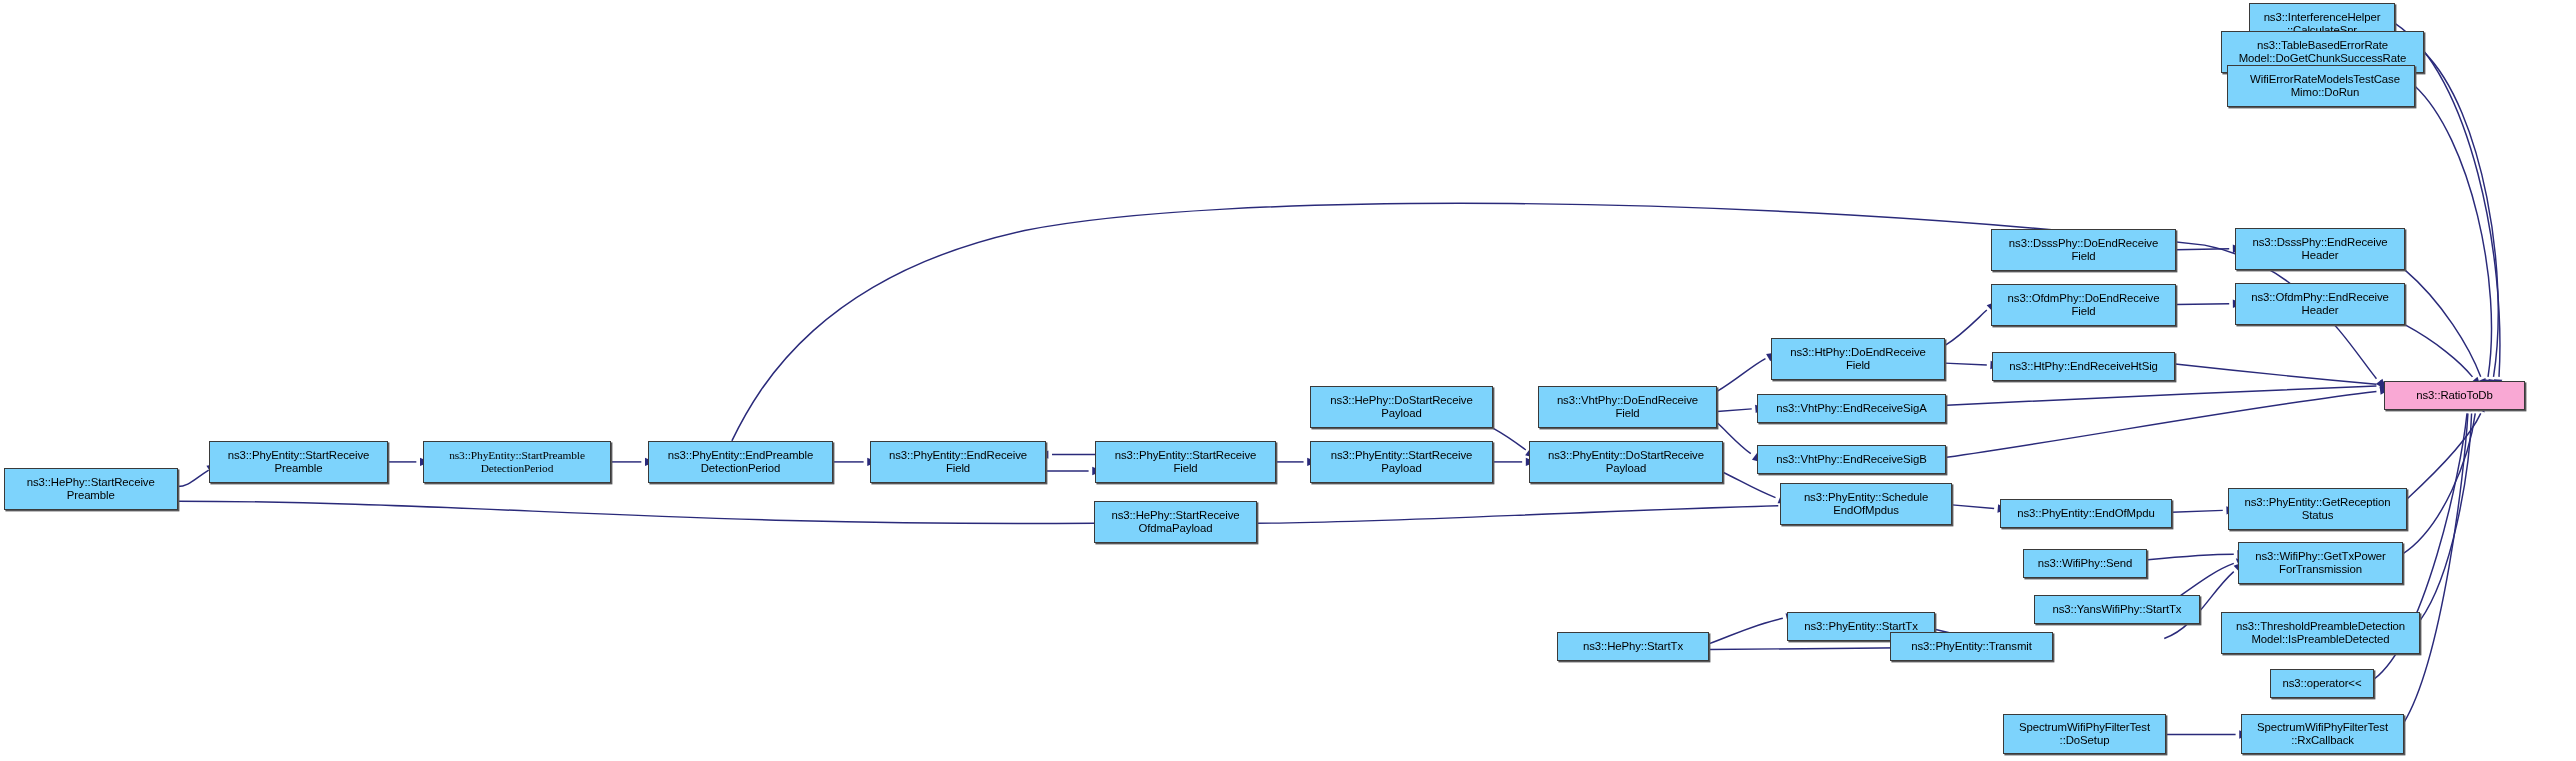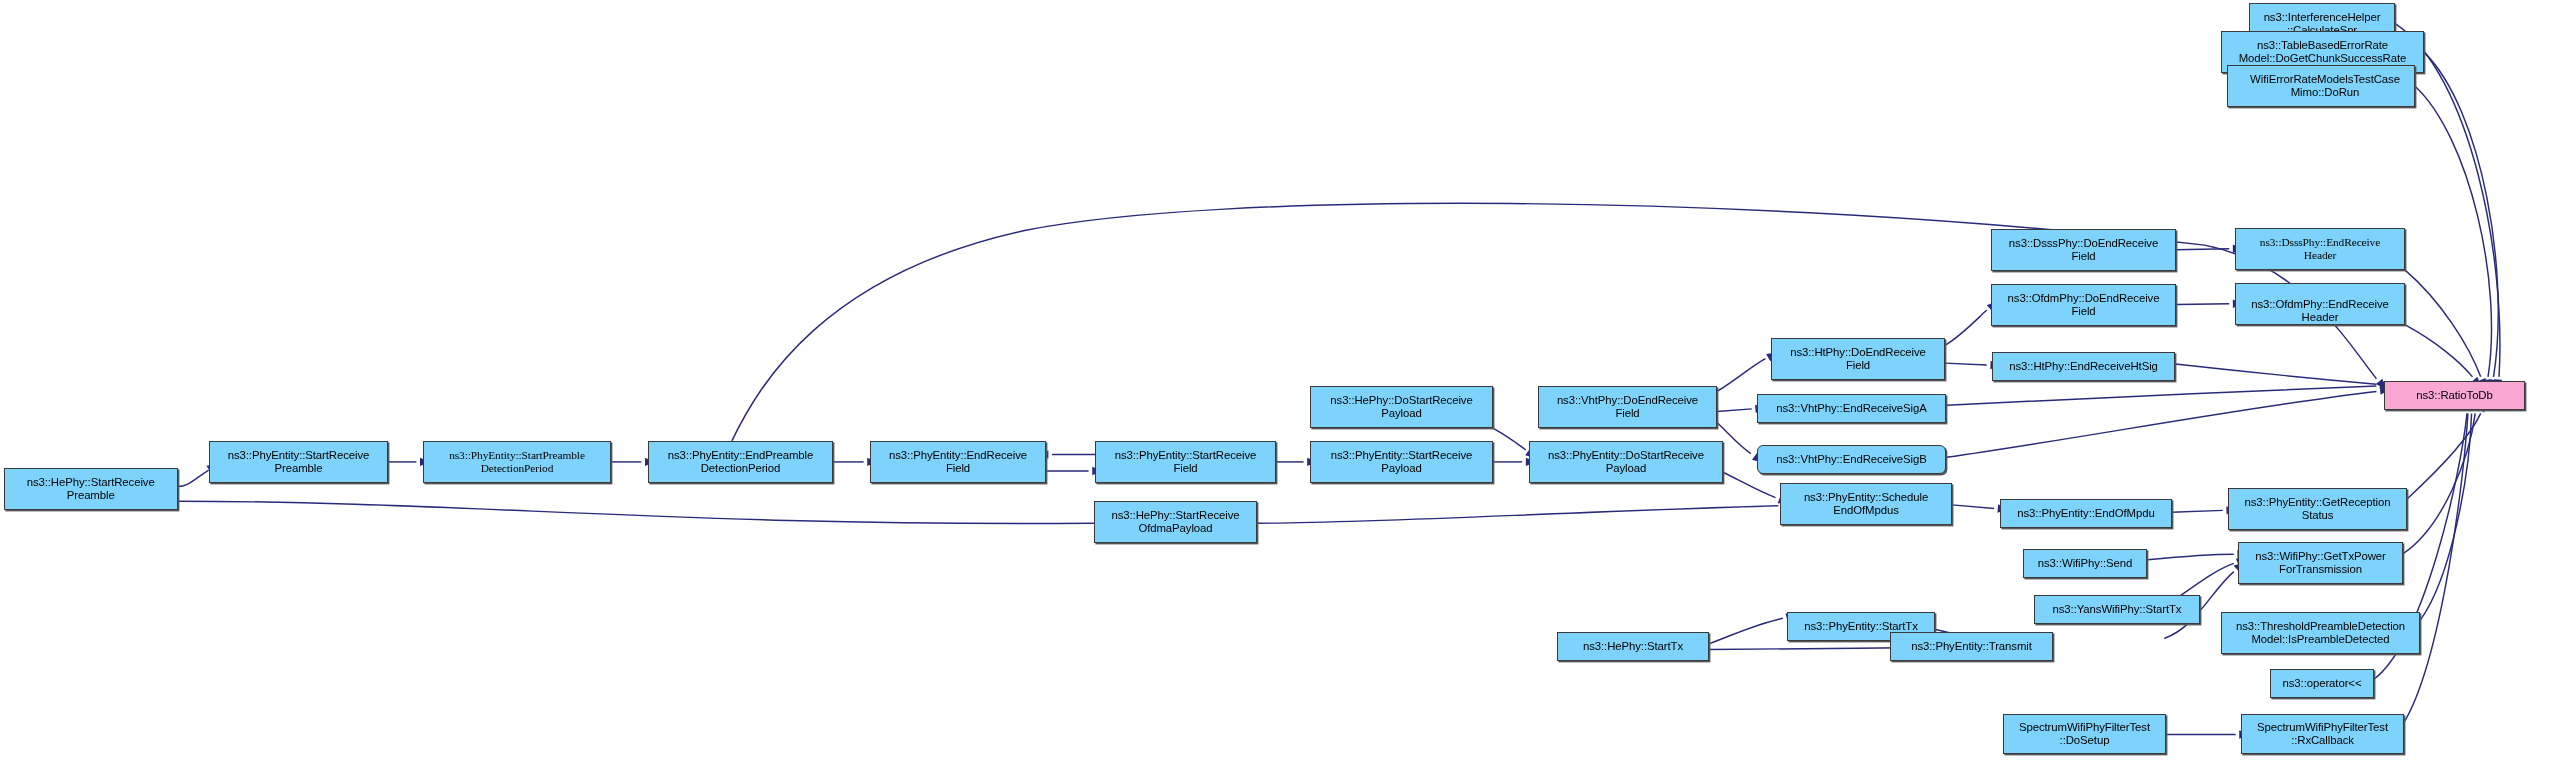--- a/index.html
+++ b/index.html
@@ -143,39 +143,39 @@
 Payload</span></div>
       <div class="node" style="left: 1310px; top: 441px; width: 183px; height: 42px;"><span>ns3::PhyEntity::StartReceive
 Payload</span></div>
       <div class="node" style="left: 1538px; top: 386px; width: 179px; height: 42px;"><span>ns3::VhtPhy::DoEndReceive
 Field</span></div>
       <div class="node" style="left: 1529px; top: 441px; width: 194px; height: 42px;"><span>ns3::PhyEntity::DoStartReceive
 Payload</span></div>
       <div class="node" style="left: 1771px; top: 338px; width: 174px; height: 42px;"><span>ns3::HtPhy::DoEndReceive
 Field</span></div>
       <div class="node" style="left: 1757px; top: 394px; width: 189px; height: 29px;"><span>ns3::VhtPhy::EndReceiveSigA</span></div>
-      <div class="node" style="left: 1757px; top: 445px; width: 189px; height: 29px; border-radius: 6px;"><span>ns3::VhtPhy::EndReceiveSigB</span></div>
+      <div class="node" style="left: 1757px; top: 445px; width: 189px; height: 29px;"><span>ns3::VhtPhy::EndReceiveSigB</span></div>
       <div class="node" style="left: 1780px; top: 483px; width: 172px; height: 42px;"><span>ns3::PhyEntity::Schedule
 EndOfMpdus</span></div>
       <div class="node" style="left: 1991px; top: 229px; width: 185px; height: 42px;"><span>ns3::DsssPhy::DoEndReceive
 Field</span></div>
       <div class="node" style="left: 1991px; top: 284px; width: 185px; height: 42px;"><span>ns3::OfdmPhy::DoEndReceive
 Field</span></div>
       <div class="node" style="left: 1992px; top: 352px; width: 183px; height: 29px;"><span>ns3::HtPhy::EndReceiveHtSig</span></div>
       <div class="node" style="left: 2000px; top: 499px; width: 172px; height: 29px;"><span>ns3::PhyEntity::EndOfMpdu</span></div>
       <div class="node" style="left: 2023px; top: 549px; width: 124px; height: 29px;"><span>ns3::WifiPhy::Send</span></div>
       <div class="node" style="left: 2002px; top: 595px; width: 166px; height: 29px; margin-left: 32px;"><span>ns3::YansWifiPhy::StartTx</span></div>
       <div class="node" style="left: 1557px; top: 632px; width: 152px; height: 29px;"><span>ns3::HePhy::StartTx</span></div>
       <div class="node" style="left: 1787px; top: 612px; width: 148px; height: 29px;"><span>ns3::PhyEntity::StartTx</span></div>
       <div class="node" style="left: 1890px; top: 632px; width: 163px; height: 29px;"><span>ns3::PhyEntity::Transmit</span></div>
       <div class="node" style="left: 2003px; top: 714px; width: 163px; height: 40px;"><span>SpectrumWifiPhyFilterTest
 ::DoSetup</span></div>
-      <div class="node" style="left: 2235px; top: 228px; width: 170px; height: 42px; font-family: Liberation Serif, serif;"><span>ns3::DsssPhy::EndReceive
+      <div class="node" style="left: 2235px; top: 228px; width: 170px; height: 42px;"><span>ns3::DsssPhy::EndReceive
 Header</span></div>
-      <div class="node" style="left: 2235px; top: 283px; width: 170px; height: 42px; align-items: flex-end;"><span>ns3::OfdmPhy::EndReceive
+      <div class="node" style="left: 2235px; top: 283px; width: 170px; height: 42px;"><span>ns3::OfdmPhy::EndReceive
 Header</span></div>
       <div class="node" style="left: 2228px; top: 488px; width: 179px; height: 42px; text-align: center;"><span>ns3::PhyEntity::GetReception
 Status</span></div>
       <div class="node" style="left: 2238px; top: 542px; width: 165px; height: 42px;"><span>ns3::WifiPhy::GetTxPower
 ForTransmission</span></div>
       <div class="node" style="left: 2221px; top: 612px; width: 199px; height: 42px;"><span>ns3::ThresholdPreambleDetection
 Model::IsPreambleDetected</span></div>
       <div class="node" style="left: 2270px; top: 669px; width: 104px; height: 29px;"><span>ns3::operator&lt;&lt;</span></div>
       <div class="node" style="left: 2241px; top: 714px; width: 163px; height: 40px;"><span>SpectrumWifiPhyFilterTest
 ::RxCallback</span></div>

